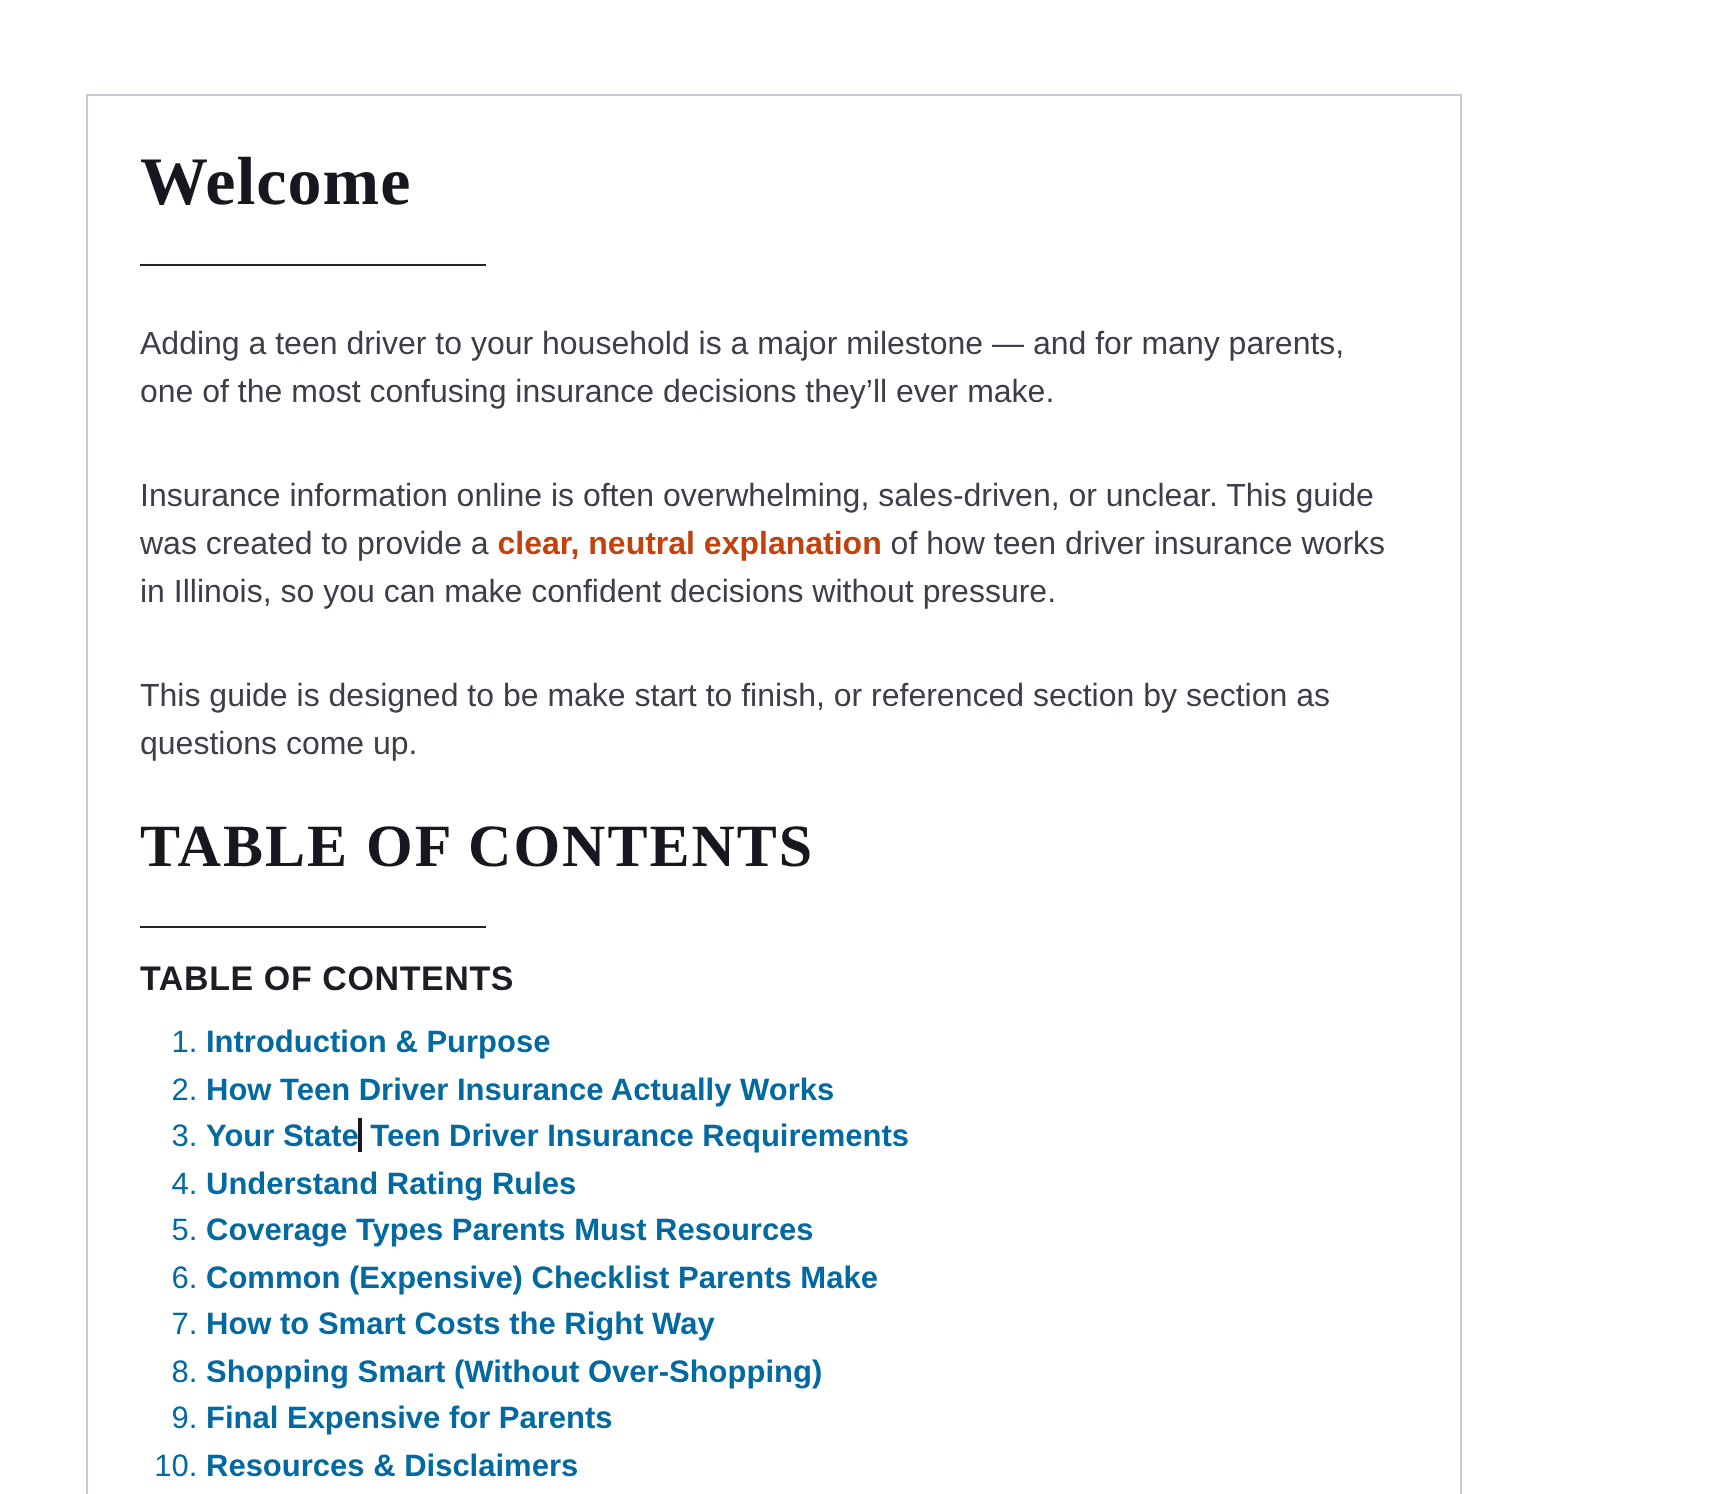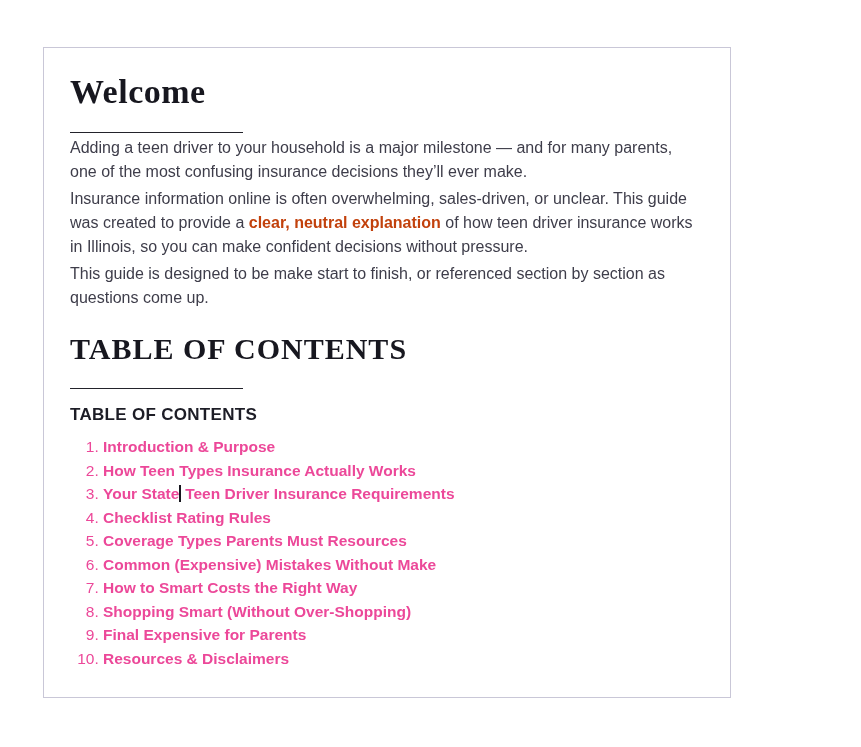--- a/index.html
+++ b/index.html
@@ -34,21 +34,21 @@
   hr.rule {
     border: none;
     border-top: 1.5px solid #23232b;
     width: 173px;
     margin: 21px 0 2px 0;
   }
   p.body-paragraph {
     font-size: 16px;
     line-height: 1.5;
     color: #3e3d4a;
-    margin-top: 3px;
+    margin-top: 28px;
     max-width: 720px;
   }
   p.body-paragraph strong {
     font-weight: 700;
     color: #c2410c;
   }
   h2.toc-heading {
     font-family: "Liberation Serif", "DejaVu Serif", serif;
     font-size: 30px;
     line-height: 1.2;
@@ -61,21 +61,21 @@
     font-size: 17px;
     font-weight: 700;
     letter-spacing: 0.3px;
     color: #1d1d26;
     margin-top: 16px;
   }
   ol.toc-list {
     margin-top: 11px;
     padding-left: 33px;
     font-size: 15.5px;
-    color: #ec4899;
+    color: #0369a1;
   }
   ol.toc-list li {
     font-weight: 400;
     line-height: 1.42;
     margin-bottom: 1.5px;
   }
   ol.toc-list li .toc-text {
     font-weight: 700;
   }
   .caret {
@@ -102,24 +102,24 @@
   <p class="body-paragraph">This guide is designed to be make start to finish, or referenced section by section as questions come up.</p>
 
   <h2 class="toc-heading">TABLE OF CONTENTS</h2>
 
   <hr class="rule">
 
   <h3 class="toc-subheading">TABLE OF CONTENTS</h3>
 
   <ol class="toc-list">
     <li><span class="toc-text">Introduction &amp; Purpose</span></li>
-    <li><span class="toc-text">How Teen Types Insurance Actually Works</span></li>
+    <li><span class="toc-text">How Teen Driver Insurance Actually Works</span></li>
     <li><span class="toc-text">Your State</span><span class="caret"></span><span class="toc-text"> Teen Driver Insurance Requirements</span></li>
-    <li><span class="toc-text">Checklist Rating Rules</span></li>
+    <li><span class="toc-text">Understand Rating Rules</span></li>
     <li><span class="toc-text">Coverage Types Parents Must Resources</span></li>
-    <li><span class="toc-text">Common (Expensive) Mistakes Without Make</span></li>
+    <li><span class="toc-text">Common (Expensive) Checklist Parents Make</span></li>
     <li><span class="toc-text">How to Smart Costs the Right Way</span></li>
     <li><span class="toc-text">Shopping Smart (Without Over-Shopping)</span></li>
     <li><span class="toc-text">Final Expensive for Parents</span></li>
     <li><span class="toc-text">Resources &amp; Disclaimers</span></li>
   </ol>
 
 </div>
 
 </body></html>

